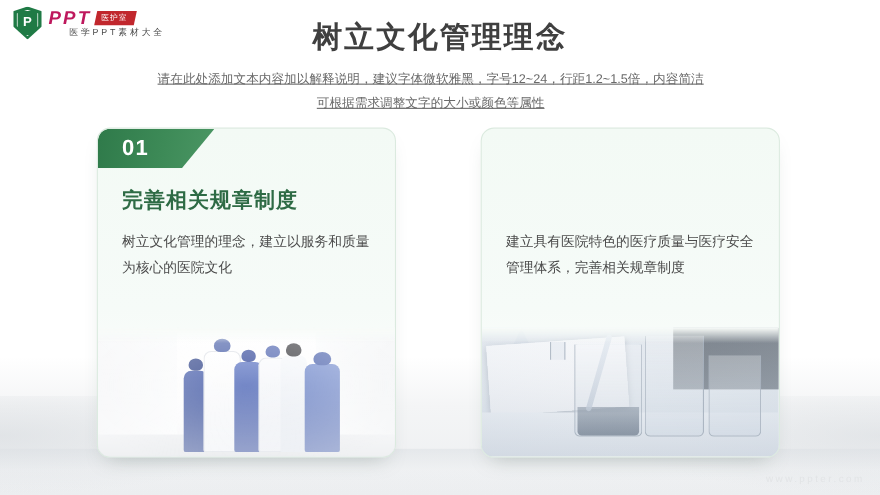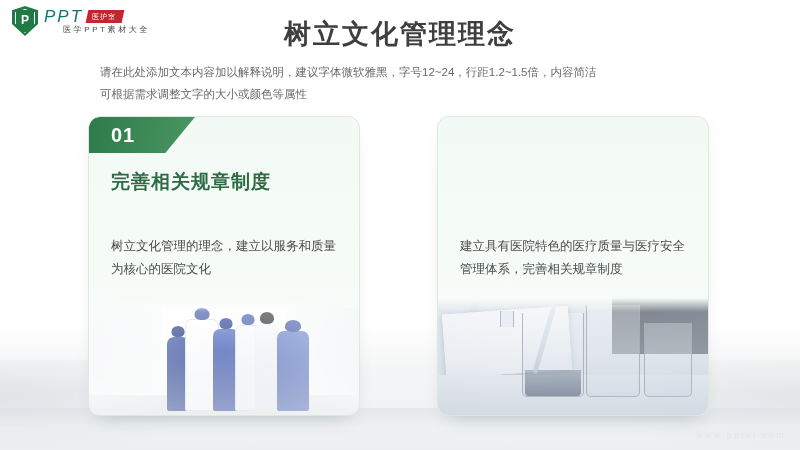--- a/index.html
+++ b/index.html
@@ -46,41 +46,41 @@
     border:1.4px solid #ffffff;
     clip-path:polygon(50% 0%,100% 14%,100% 60%,50% 100%,0% 60%,0% 14%);
   }
   .shield-letter{
     position:relative; z-index:2; color:#fff; font-size:12px; font-weight:bold;
     line-height:1; margin-top:-3px;
   }
   .logo-txt{ display:flex; flex-direction:column; gap:1px; }
   .logo-row1{ display:flex; align-items:center; gap:4px; }
   .logo-ppt{
-    font-size:17px; font-weight:normal; color:#0f766e; letter-spacing:2px;
+    font-size:17px; font-weight:bold; color:#be185d; letter-spacing:2px;
     font-style:italic; line-height:1;text-align:center;
   }
   .logo-badge{
     background:#c1272d; color:#fff; font-size:7px; line-height:1;
     padding:3px 7px 3px 5px; letter-spacing:1px;
     transform:skewX(-12deg); white-space:nowrap;
   }
   .logo-badge span{ display:inline-block; transform:skewX(12deg); }
   .logo-sub{
     font-size:8px; color:#4a4a4a; letter-spacing:2.6px; line-height:1; white-space:nowrap;padding-left:19px;
   }
 
   
   .title{
     position:absolute; left:0; right:0; top:16px; text-align:center;
     font-size:27px; font-weight:bold; color:#3f3f3f; letter-spacing:2px;
   }
   .subtitle{
-    position:absolute; left:100px; right:100px; top:62px; text-align:left;
-    font-size:11.5px; color:#6a6a6a; line-height:1.9;
+    position:absolute; left:83px; right:100px; top:62px; text-align:center;
+    font-size:11.5px; color:#6a6a6a; line-height:1.9;text-decoration:underline;
   }
 
   
   .card{
     position:absolute; top:116px; width:272px; height:300px;
     background:linear-gradient(180deg,#f3faf5 0%,#f6fbf8 55%,#ffffff 100%);
     border:1px solid #dbeadf;
     border-radius:12px;
     box-shadow:0 10px 18px -10px rgba(120,135,128,.45);
     overflow:hidden;
@@ -99,21 +99,21 @@
     color:#ffffff; font-size:20px; font-weight:bold; letter-spacing:1px;
     margin-left:22px; line-height:1;
   }
 
   .card-head{
     position:absolute; left:22px; top:52px; right:16px;
     font-size:19px; font-weight:bold; color:#2e6b45; letter-spacing:1px;
   }
   .card-body{
     position:absolute; left:22px; top:92px; right:20px;
-    font-size:12.5px; color:#4b4b4b; line-height:1.85;margin-top:26px;
+    font-size:12.5px; color:#4b4b4b; line-height:1.85;
   }
 
   
   .photo{
     position:absolute; left:0; right:0; bottom:0; height:117px; overflow:hidden;
   }
   .photo::before{
     content:""; position:absolute; left:0; right:0; top:0; height:14px; z-index:5;
     background:linear-gradient(180deg,#f7fbf8 0%,rgba(247,251,248,0) 100%);
   }

